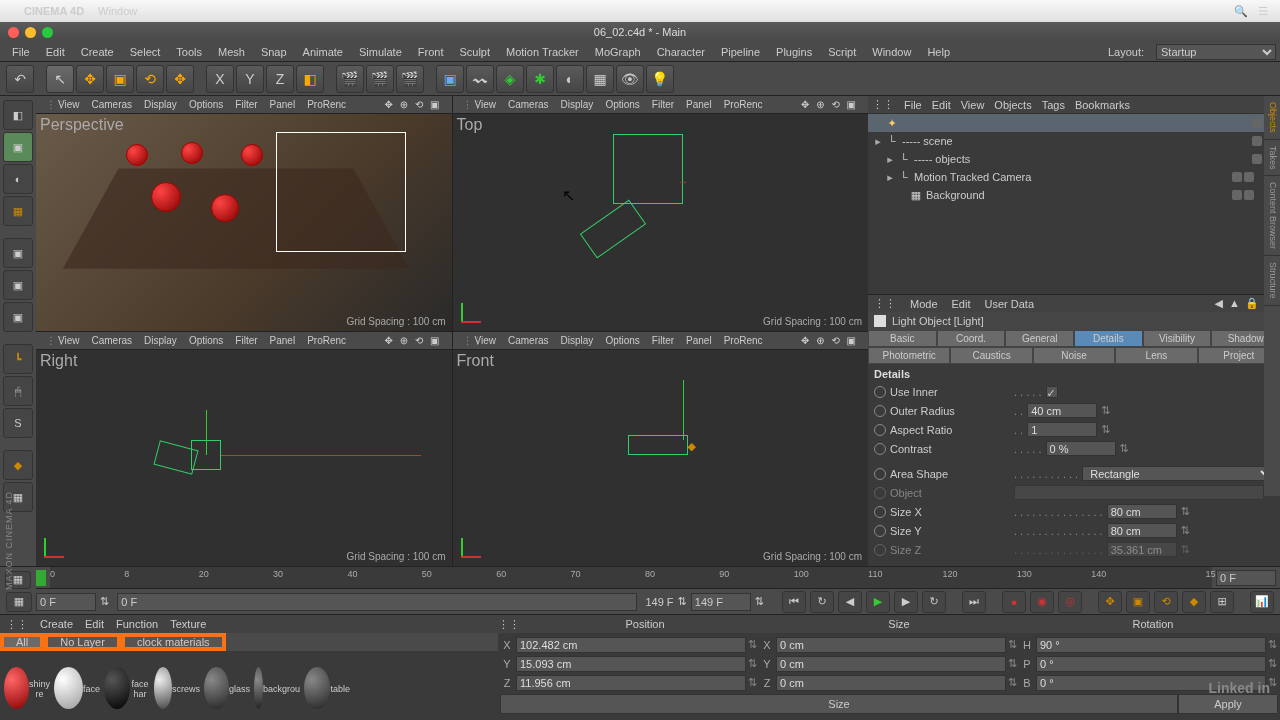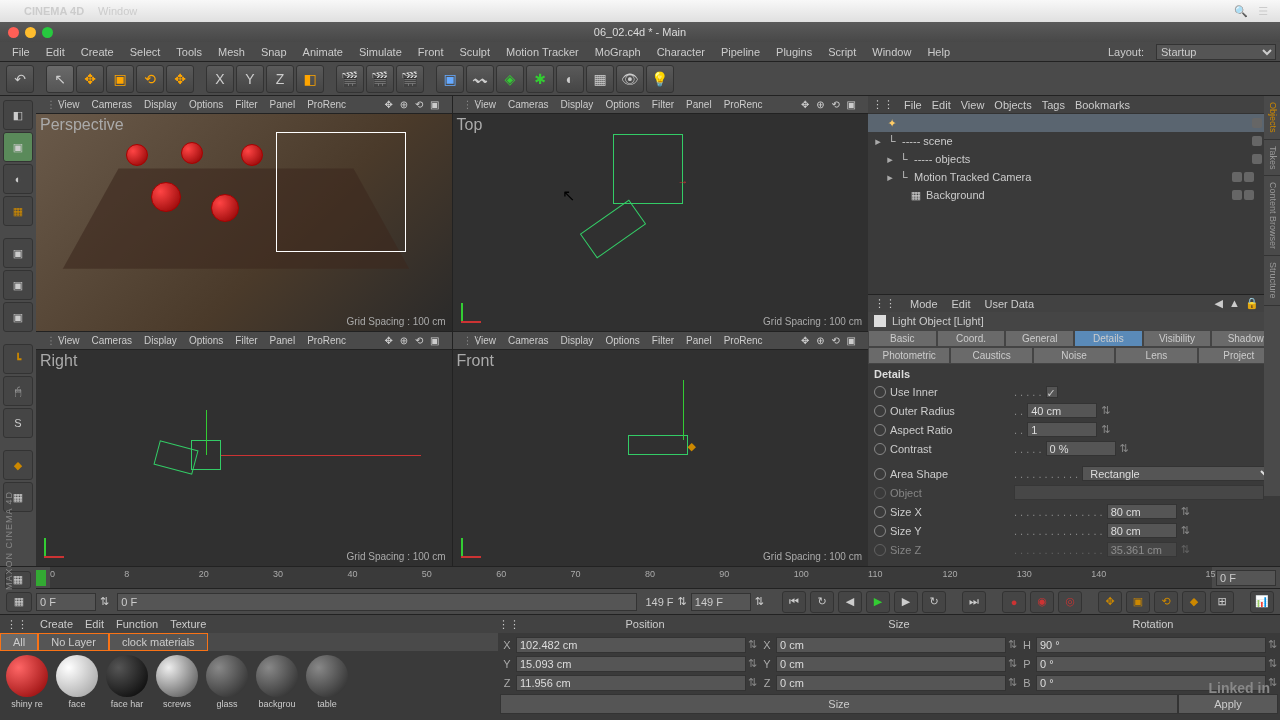--- a/index.html
+++ b/index.html
@@ -77,24 +77,24 @@
 .timeline .frame{width:60px;background:#555;border:1px solid #333;height:16px;padding:0 3px;margin-right:4px}
 .transport{height:26px;background:#4a4a4a;display:flex;align-items:center;padding:0 6px;gap:4px;border-top:1px solid #222}
 .transport input{background:#555;border:1px solid #333;color:#ccc;height:18px;width:60px;padding:0 3px}
 .transport .tbt{width:24px;height:22px;background:#454545;border:1px solid #333;border-radius:3px;display:flex;align-items:center;justify-content:center;cursor:pointer}
 .transport .play{color:#3c3}
 .transport .rec{color:#c33}
 .bottom{height:110px;background:#4a4a4a;display:flex;border-top:1px solid #222}
 .mat-panel{width:498px;display:flex;flex-direction:column}
 .mat-menu{height:18px;background:#424242;display:flex;align-items:center;padding:0 6px;gap:12px}
 .mat-tabs{height:18px;display:flex}
-.mat-tab{padding:2px 12px;background:#555;border:1px solid #f97316;cursor:pointer;display:flex;align-items:center}
+.mat-tab{padding:2px 12px;background:#555;border:4px solid #f97316;cursor:pointer;display:flex;align-items:center}
 .mat-tab.active{background:#6a6a6a}
 .mat-grid{flex:1;display:flex;padding:4px;gap:4px;background:#3a3a3a}
-.mat-item{width:46px;display:flex;flex-direction:column;align-items:center}
+.mat-item{width:46px;display:flex;flex-direction:row;align-items:center}
 .mat-ball{width:42px;height:42px;border-radius:50%;background:radial-gradient(circle at 30% 30%,#888,#222)}
 .mat-ball.red{background:radial-gradient(circle at 30% 30%,#f66,#800)}
 .mat-ball.white{background:radial-gradient(circle at 30% 30%,#fff,#999)}
 .mat-ball.black{background:radial-gradient(circle at 30% 30%,#555,#000)}
 .mat-ball.chrome{background:radial-gradient(circle at 30% 30%,#eee,#444)}
 .mat-name{font-size:9px;margin-top:2px;text-align:center}
 .coord-panel{flex:1;display:flex;flex-direction:column}
 .coord-hdr{height:18px;background:#424242;display:flex;align-items:center}
 .coord-hdr .col{flex:1;text-align:center}
 .coord-body{flex:1;background:#3a3a3a;padding:2px}

